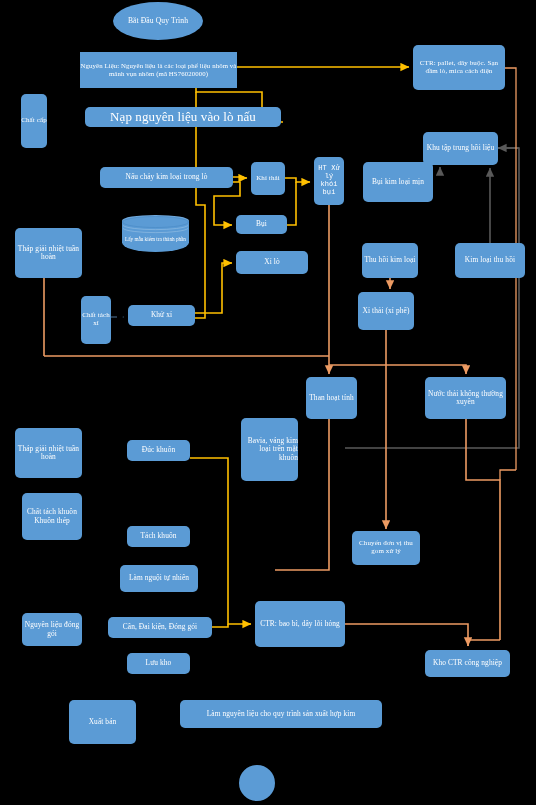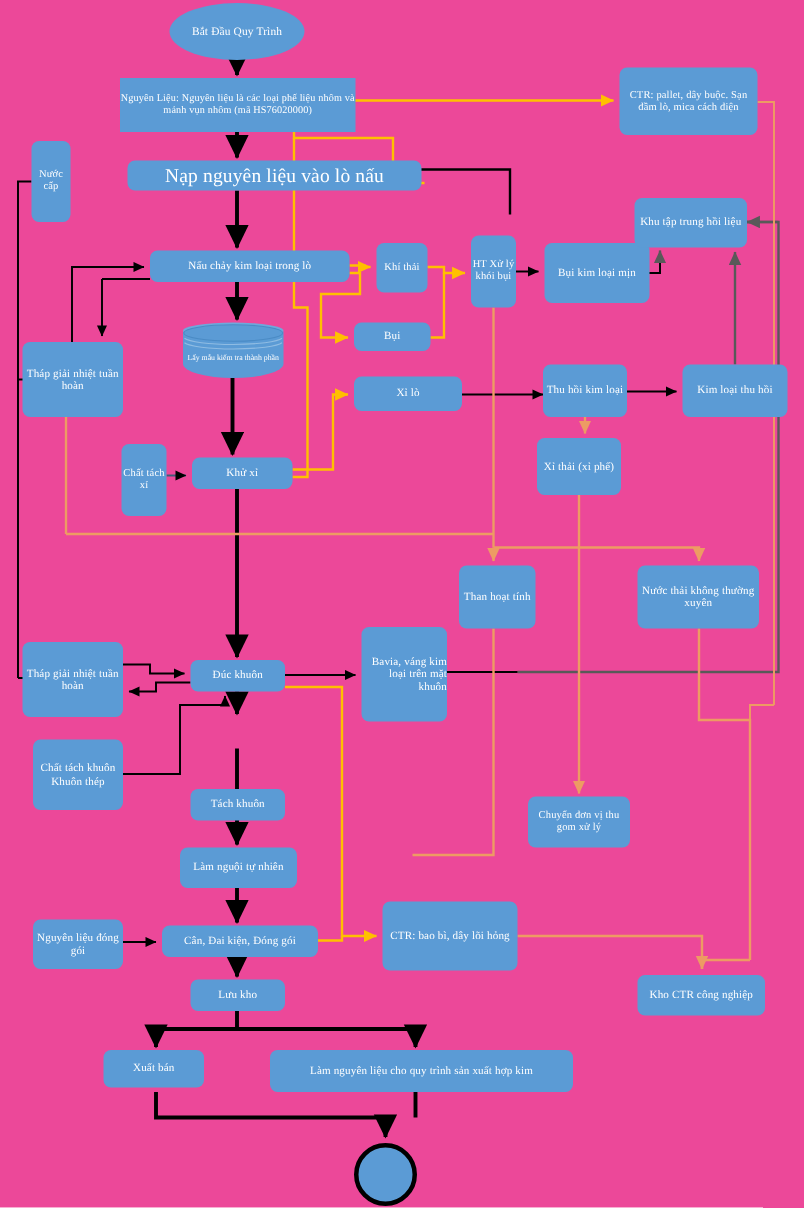--- a/index.html
+++ b/index.html
@@ -1,17 +1,17 @@
 <!DOCTYPE html>
 <html><head>
 <meta charset="utf-8">
 <style>
   html,body{margin:0;padding:0;background:#ffffff;}
   body{font-family:"Liberation Serif", serif;}
-  #canvas{position:relative;width:536px;height:805px;background:#ec4899;overflow:hidden;}
+  #canvas{position:relative;width:536px;height:805px;background:#000000;overflow:hidden;}
   svg.wires{position:absolute;left:0;top:0;width:536px;height:805px;}
   .node{position:absolute;box-sizing:border-box;background:#5B9BD5;color:#ffffff;
         display:flex;align-items:center;justify-content:center;text-align:center;
         border-radius:5px;line-height:1.12;letter-spacing:0.1px;
         font-family:"Liberation Serif", serif;}
   .node.sharp{border-radius:0;}
   .node.ellipse{border-radius:50%;}
   .node.term{border-radius:50%;border:3px solid #000000;background:#5B9BD5;}
   .cylwrap{position:absolute;}
   .cylwrap .lid{position:absolute;left:0;top:0;width:100%;height:30%;
@@ -144,25 +144,25 @@
 
       <path d="M82,628 L104,628" stroke="#000" stroke-width="1.3" marker-end="url(#ahK)"></path>
 
       <path d="M212,627 L228,627 L228,624" stroke="#FFC000" stroke-width="1.6"></path>
     </g>
   </svg>
 
   <div class="node ellipse" style="left:113px;top:2px;width:90px;height:38px;font-size:7.6px;">Bắt Đầu Quy Trình</div>
   <div class="node sharp" style="left:80px;top:52px;width:157px;height:36px;font-size:6.8px;">Nguyên Liệu: Nguyên liệu là các loại phế liệu nhôm và mảnh vụn nhôm (mã HS76020000)</div>
   <div class="node" style="left:85px;top:107px;width:196px;height:20px;font-size:13px;">Nạp nguyên liệu vào lò nấu</div>
-  <div class="node" style="left:21px;top:94px;width:26px;height:54px;font-size:7px;">Nước cấp</div>
+  <div class="node" style="left:21px;top:94px;width:26px;height:54px;font-size:7px;">Chất cấp</div>
   <div class="node" style="left:413px;top:45px;width:92px;height:45px;font-size:7px;">CTR: pallet, dây buộc. Sạn đầm lò, mica cách điện</div>
   <div class="node" style="left:100px;top:167px;width:133px;height:21px;font-size:7.4px;">Nấu chảy kim loại trong lò</div>
   <div class="node" style="left:251px;top:162px;width:34px;height:33px;font-size:7px;">Khí thải</div>
-  <div class="node" style="left:314px;top:157px;width:30px;height:48px;font-size:7px;">HT Xử lý khói bụi</div>
+  <div class="node" style="left:314px;top:157px;width:30px;height:48px;font-size:7px;font-family:Liberation Mono, monospace;">HT Xử lý khói bụi</div>
   <div class="node" style="left:363px;top:162px;width:70px;height:40px;font-size:7.4px;">Bụi kim loại mịn</div>
   <div class="node" style="left:423px;top:132px;width:75px;height:33px;font-size:7.4px;">Khu tập trung hồi liệu</div>
 
   <div class="cylwrap" style="left:122px;top:215px;width:67px;height:37px;">
     <div class="body"></div>
     <div class="lid"></div>
     <svg class="lines" viewBox="0 0 67 37">
       <ellipse cx="33.5" cy="7" rx="33" ry="5.5" fill="#5B9BD5" stroke="#4A8BC5" stroke-width="0.7"></ellipse>
       <path d="M1,10.5 A33,5 0 0 0 66,10.5" fill="none" stroke="#8FBCE3" stroke-width="0.7"></path>
       <path d="M1,13.5 A33,5 0 0 0 66,13.5" fill="none" stroke="#8FBCE3" stroke-width="0.7"></path>
@@ -185,17 +185,17 @@
   <div class="node" style="left:241px;top:418px;width:57px;height:63px;font-size:7.4px;text-align:right;">Bavia, váng kim loại trên mặt khuôn</div>
   <div class="node" style="left:127px;top:478px;width:63px;height:21px;font-size:7.4px;margin-top:48px;">Tách khuôn</div>
   <div class="node" style="left:22px;top:493px;width:60px;height:47px;font-size:7.4px;">Chất tách khuôn Khuôn thép</div>
   <div class="node" style="left:352px;top:531px;width:68px;height:34px;font-size:7px;">Chuyển đơn vị thu gom xử lý</div>
   <div class="node" style="left:120px;top:565px;width:78px;height:27px;font-size:7.4px;">Làm nguội tự nhiên</div>
   <div class="node" style="left:22px;top:613px;width:60px;height:33px;font-size:7.4px;">Nguyên liệu đóng gói</div>
   <div class="node" style="left:108px;top:617px;width:104px;height:21px;font-size:7.4px;">Cân, Đai kiện, Đóng gói</div>
   <div class="node" style="left:255px;top:601px;width:90px;height:46px;font-size:7.4px;">CTR: bao bì, dây lõi hỏng</div>
   <div class="node" style="left:127px;top:653px;width:63px;height:21px;font-size:7.4px;">Lưu kho</div>
   <div class="node" style="left:425px;top:650px;width:85px;height:27px;font-size:7.4px;">Kho CTR công nghiệp</div>
-  <div class="node" style="left:69px;top:700px;width:67px;height:25px;font-size:7.4px;">Xuất bán</div>
+  <div class="node" style="left:69px;top:700px;width:67px;height:44px;font-size:7.4px;">Xuất bán</div>
   <div class="node" style="left:180px;top:700px;width:202px;height:28px;font-size:7.4px;">Làm nguyên liệu cho quy trình sản xuất hợp kim</div>
   <div class="node term" style="left:236px;top:762px;width:42px;height:42px;font-size:7.4px;"></div>
 
 </div>
 
 </body></html>

